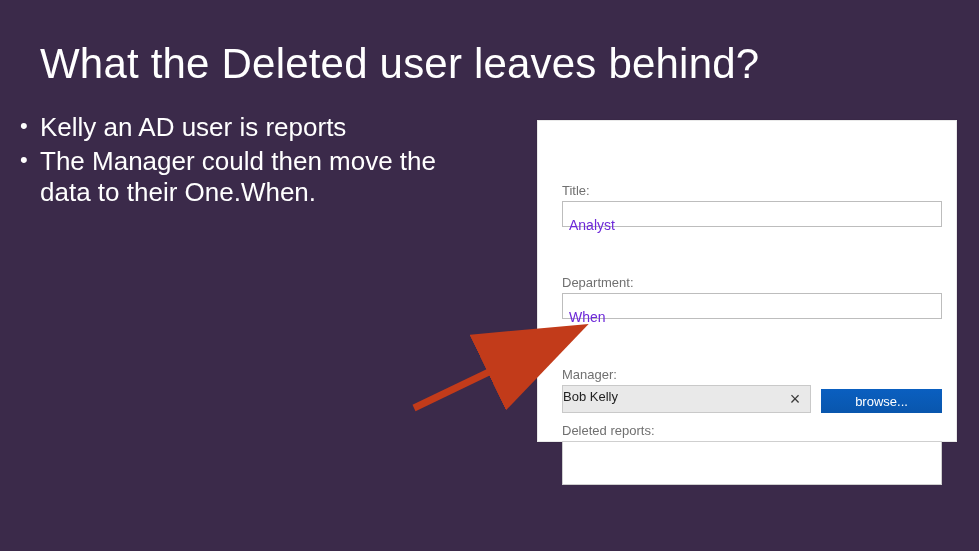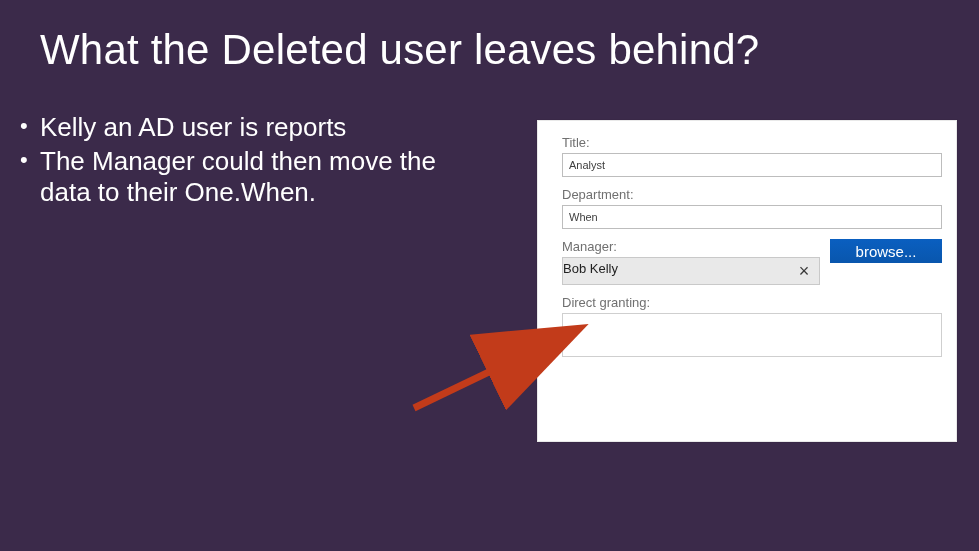--- a/index.html
+++ b/index.html
@@ -15,21 +15,21 @@
   .slide {
     position: relative;
     width: 979px;
     height: 551px;
     box-sizing: border-box;
     background: #3b2a4a;
   }
   .title {
     position: absolute;
     left: 40px;
-    top: 26px;
+    top: 40px;
     font-size: 42px;
     font-weight: 300;
     letter-spacing: 0.2px;
   }
   .bullets {
     position: absolute;
     left: 16px;
     top: 112px;
     width: 460px;
     font-size: 26px;
@@ -66,41 +66,42 @@
     color: #333;
     font-family: "Segoe UI", Arial, sans-serif;
     font-size: 14px;
     box-sizing: border-box;
     padding: 14px 14px 10px 24px;
     border: 1px solid #e9e9e9;
     box-shadow: 0 0 0 1px rgba(0,0,0,0.03);
   }
   .form-row {
     margin-bottom: 10px;
+    margin-top: 48px;
   }
   .form-label {
     color: #707070;
     font-size: 13px;
     margin-bottom: 3px;
     display: block;
   }
   .text-input {
     width: 100%;
     box-sizing: border-box;
     border: 1px solid #bdbdbd;
     height: 24px;
     line-height: 22px;
-    padding: 0 6px;
-    font-size: 11px;
-    color: #404040;
+    padding: 12px 6px;
+    font-size: 14px;
+    color: #6d28d9;
     background: #ffffff;
   }
   .manager-row {
     display: flex;
-    align-items: flex-start;
+    align-items: flex-end;
     gap: 10px;
   }
   .manager-left {
     flex: 1;
   }
   .manager-box {
     width: 100%;
     box-sizing: border-box;
     border: 1px solid #c9c9c9;
     background: #e9e9e9;
@@ -120,26 +121,26 @@
     display: flex;
     align-items: center;
     justify-content: center;
     color: #3a3a3a;
     font-size: 18px;
     line-height: 1;
     font-weight: 400;
     cursor: pointer;
   }
   .browse-btn {
-    width: 112px;
+    width: 121px;
     height: 24px;
     background: #0a5ab3;
     background: linear-gradient(#0a5fc0, #0956ad);
     color: #ffffff;
-    font-size: 15px;
+    font-size: 13px;
     display: flex;
     align-items: center;
     justify-content: center;
     cursor: pointer;
     border: none;
     text-align: center;
   }
   .direct-box {
     width: 100%;
     box-sizing: border-box;
@@ -190,21 +191,21 @@
         <span class="form-label">Manager:</span>
         <div class="manager-box">
           <span>Bob Kelly</span>
           <span class="clear-x">×</span>
         </div>
       </div>
       <div class="browse-btn">browse...</div>
     </div>
 
     <div class="form-row" style="margin-top:6px;">
-      <span class="form-label">Direct granting:</span>
+      <span class="form-label">Deleted reports:</span>
       <div class="direct-box"></div>
     </div>
 
   </div>
 
   <svg class="arrow-svg" viewBox="0 0 220 120">
     <defs>
       <marker id="ah" markerWidth="16" markerHeight="12" refX="14" refY="6" orient="auto">
         <polygon points="0,0 16,6 0,12" fill="#c23b1a"></polygon>
       </marker>

